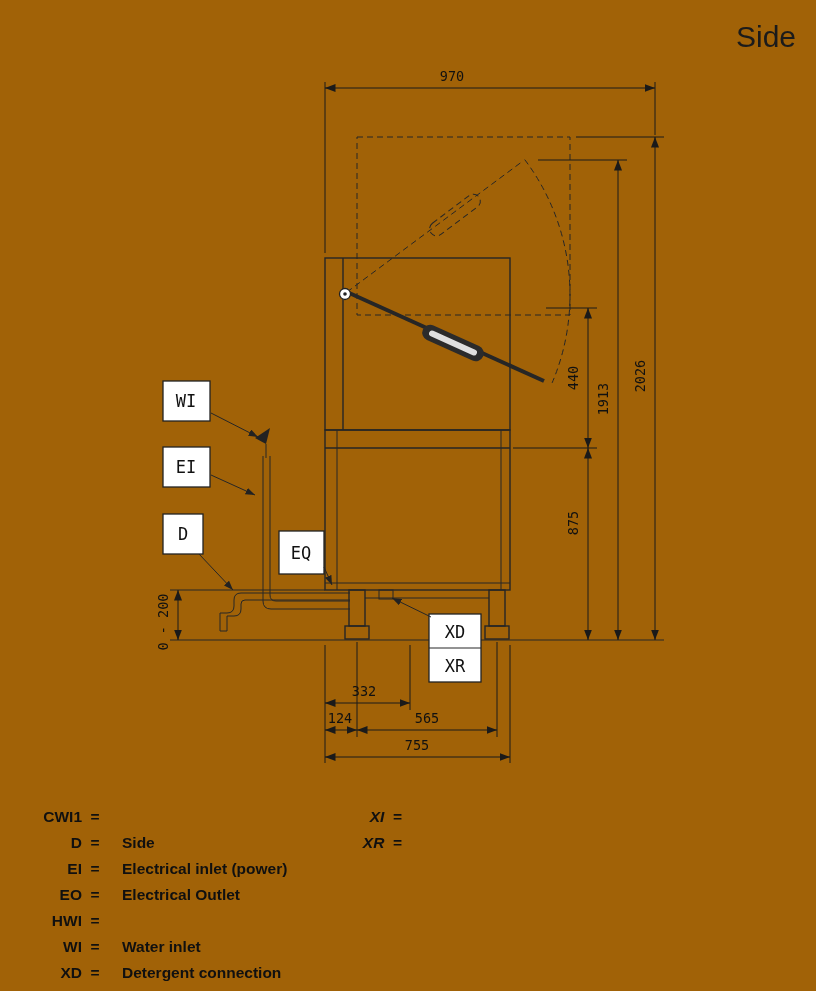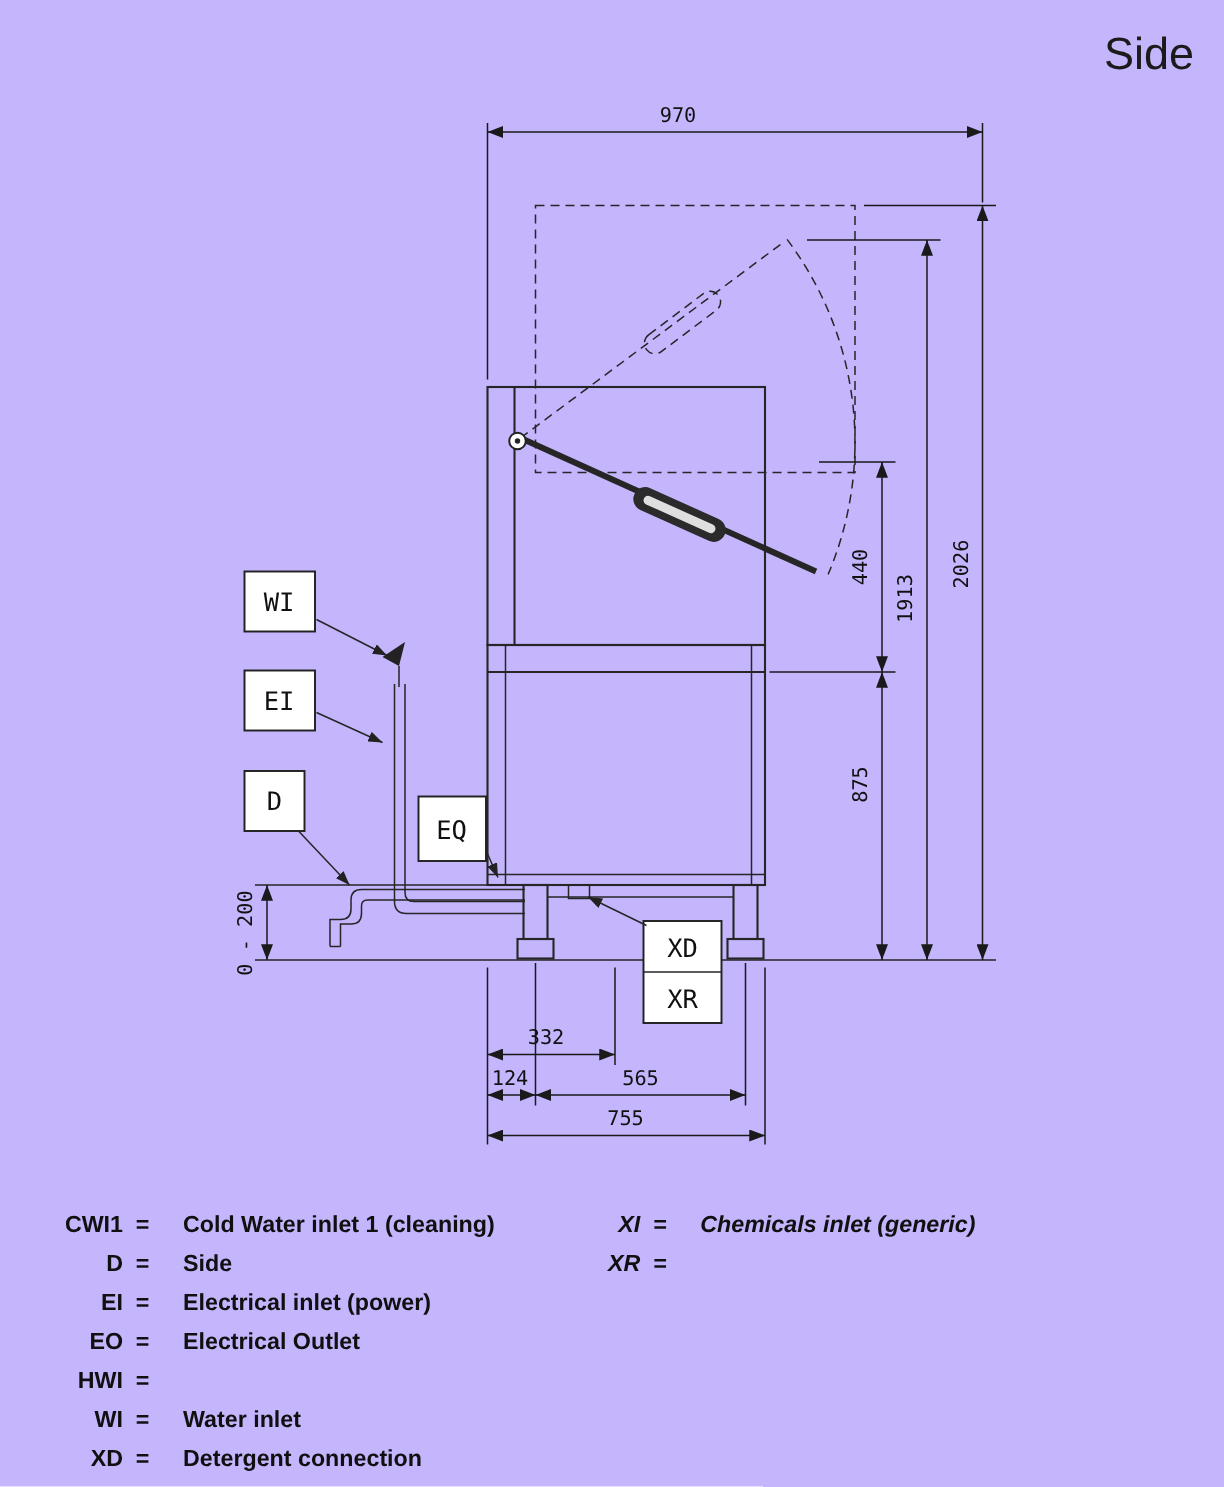--- a/index.html
+++ b/index.html
@@ -1,16 +1,16 @@
 <!DOCTYPE html>
 <html><head>
 <meta charset="utf-8">
 <style>
   html,body{margin:0;padding:0;background:#fff;}
-  .page{position:relative;width:816px;height:991px;background:#c4b5fd;overflow:hidden;
+  .page{position:relative;width:816px;height:991px;background:#a16207;overflow:hidden;
         font-family:"Liberation Sans",sans-serif;color:#151515;}
   .view-title{position:absolute;left:736px;top:20px;font-size:30px;font-weight:400;color:#1b1b1b;}
   svg{position:absolute;left:0;top:0;}
   .ln{stroke:#262626;stroke-width:1.4;fill:none;}
   .thin{stroke:#262626;stroke-width:1;fill:none;}
   .thick{stroke:#262626;stroke-width:4;fill:none;}
   .dash{stroke-dasharray:6 4;}
   .dimline{stroke:#1a1a1a;stroke-width:1;fill:none;}
   .dim{font-family:"DejaVu Sans Mono",monospace;font-size:13.5px;fill:#111;}
   .callout-label{font-family:"DejaVu Sans Mono",monospace;font-size:17px;fill:#111;text-anchor:middle;}
@@ -181,21 +181,20 @@
       <line class="dimline" x1="325" y1="757" x2="510" y2="757" marker-start="url(#arr)" marker-end="url(#arr)"></line>
       <text class="dim" x="417" y="750" text-anchor="middle">755</text>
     </g>
   </svg>
 
   <div class="legend">
     <div class="legend-col">
       <div class="legend-row">
         <span class="k">CWI1</span>
         <span class="e">=</span>
-        <span class="d">Cold Water inlet 1 (cleaning)</span>
       </div>
       <div class="legend-row">
         <span class="k">D</span>
         <span class="e">=</span>
         <span class="d">Side</span>
       </div>
       <div class="legend-row">
         <span class="k">EI</span>
         <span class="e">=</span>
         <span class="d">Electrical inlet (power)</span>
@@ -217,21 +216,20 @@
       <div class="legend-row">
         <span class="k">XD</span>
         <span class="e">=</span>
         <span class="d">Detergent connection</span>
       </div>
     </div>
     <div class="legend-col right">
       <div class="legend-row">
         <span class="k">XI</span>
         <span class="e">=</span>
-        <span class="d">Chemicals inlet (generic)</span>
       </div>
       <div class="legend-row">
         <span class="k">XR</span>
         <span class="e">=</span>
       </div>
     </div>
   </div>
 
 </div>
 

